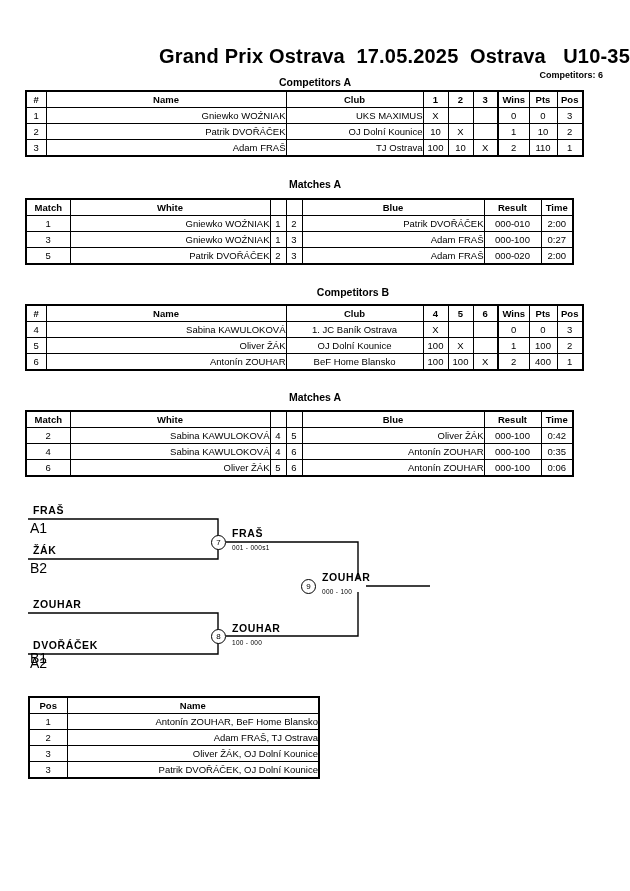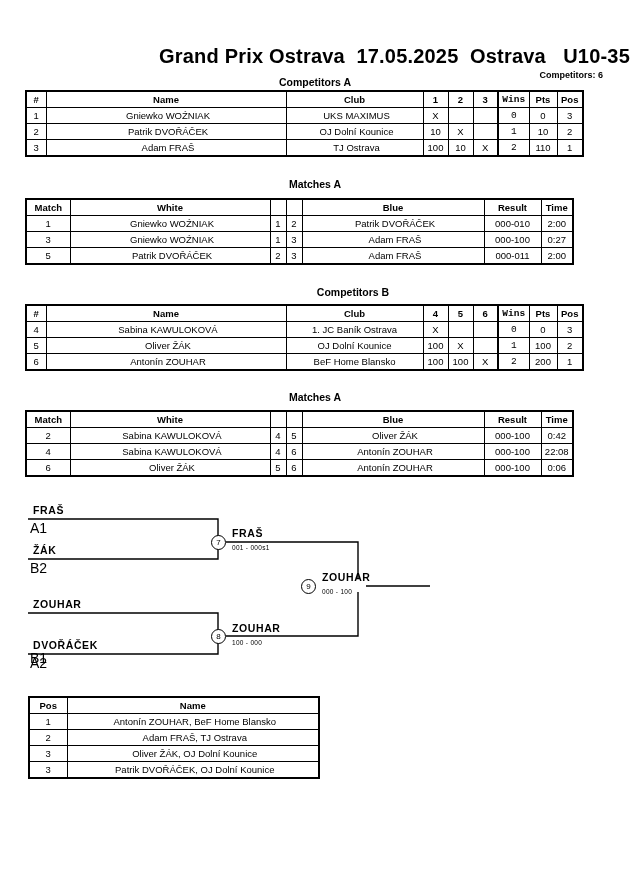--- a/index.html
+++ b/index.html
@@ -66,23 +66,23 @@
     font-weight: normal;
     overflow: hidden;
     white-space: nowrap;
   }
   table.grid th {
     font-weight: bold;
     text-align: center;
   }
   table.grid { border: 2px solid #000; }
   .c-center { text-align: center; }
-  .c-left   { text-align: center; padding-left: 4px !important; }
+  .c-left   { text-align: right; padding-left: 4px !important; }
   .bold { font-weight: bold; }
-  .thickleft { border-left: 2px solid #000 !important; font-family: Liberation Mono, monospace; }
+  .thickleft { border-left: 2px solid #000 !important; }
 
   
   .bracket {
     position: absolute;
     left: 0;
     top: 0;
     width: 630px;
     height: 891px;
     pointer-events: none;
   }
@@ -228,21 +228,21 @@
         <td class="c-left bold">Adam FRAŠ</td>
         <td class="c-center">000-100</td>
         <td class="c-center">0:27</td>
       </tr>
       <tr>
         <td class="c-center">5</td>
         <td class="c-left">Patrik DVOŘÁČEK</td>
         <td class="c-center">2</td>
         <td class="c-center">3</td>
         <td class="c-left bold">Adam FRAŠ</td>
-        <td class="c-center">000-011</td>
+        <td class="c-center">000-020</td>
         <td class="c-center">2:00</td>
       </tr>
     </tbody>
   </table>
 
   <div class="section-label" style="top:286px;margin-left:38px;">Competitors B</div>
 
   <table class="grid" id="tbl-comp-b" style="left:25px; top:304px; width:557px;">
     <colgroup>
       <col style="width:20px">
@@ -292,21 +292,21 @@
         <td class="c-center">2</td>
       </tr>
       <tr>
         <td class="c-center">6</td>
         <td class="c-left">Antonín ZOUHAR</td>
         <td class="c-center">BeF Home Blansko</td>
         <td class="c-center">100</td>
         <td class="c-center">100</td>
         <td class="c-center">X</td>
         <td class="c-center thickleft">2</td>
-        <td class="c-center">200</td>
+        <td class="c-center">400</td>
         <td class="c-center">1</td>
       </tr>
     </tbody>
   </table>
 
   <div class="section-label" style="top:391px;">Matches A</div>
 
   <table class="grid" id="tbl-match-2" style="left:25px; top:410px; width:547px;">
     <colgroup>
       <col style="width:44px">
@@ -338,21 +338,21 @@
         <td class="c-center">000-100</td>
         <td class="c-center">0:42</td>
       </tr>
       <tr>
         <td class="c-center">4</td>
         <td class="c-left">Sabina KAWULOKOVÁ</td>
         <td class="c-center">4</td>
         <td class="c-center">6</td>
         <td class="c-left bold">Antonín ZOUHAR</td>
         <td class="c-center">000-100</td>
-        <td class="c-center">22:08</td>
+        <td class="c-center">0:35</td>
       </tr>
       <tr>
         <td class="c-center">6</td>
         <td class="c-left">Oliver ŽÁK</td>
         <td class="c-center">5</td>
         <td class="c-center">6</td>
         <td class="c-left bold">Antonín ZOUHAR</td>
         <td class="c-center">000-100</td>
         <td class="c-center">0:06</td>
       </tr>

